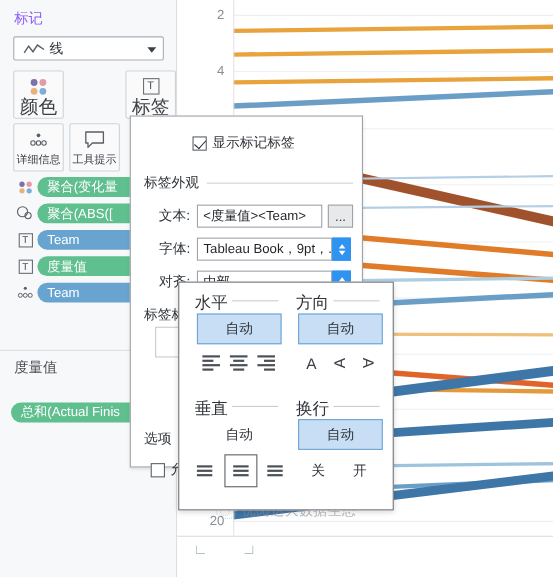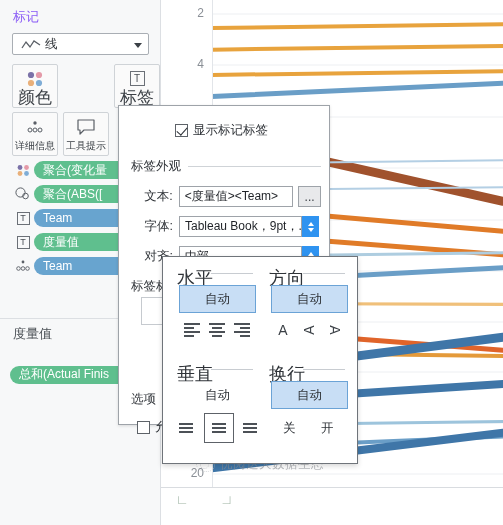--- a/index.html
+++ b/index.html
@@ -180,21 +180,21 @@
   }
 
   
   .dlg2 {
     position: absolute; left: 162px; top: 256px; width: 196px; height: 208px;
     background: #ffffff; border: 1px solid #6f747a;
     box-shadow: 0 2px 5px rgba(0,0,0,.16);
     box-sizing: border-box;
   }
   .grp-title {
-    position: absolute; font-size: 18px; color: #2f3338; white-space: nowrap; font-family: Liberation Serif, serif;
+    position: absolute; font-size: 15px; color: #2f3338; white-space: nowrap; font-family: Liberation Serif, serif;
   }
   .grp-rule { position: absolute; height: 1px; background: #c8ccd1; }
   .auto-btn {
     position: absolute; background: #c8def5; border: 1px solid #6ba3d6;
     display: flex; align-items: center; justify-content: center;
     font-size: 12.5px; color: #2f3338; box-sizing: border-box;
   }
   .auto-txt {
     position: absolute; font-size: 12.5px; color: #2f3338;
     display:flex;align-items:center;justify-content:center;

